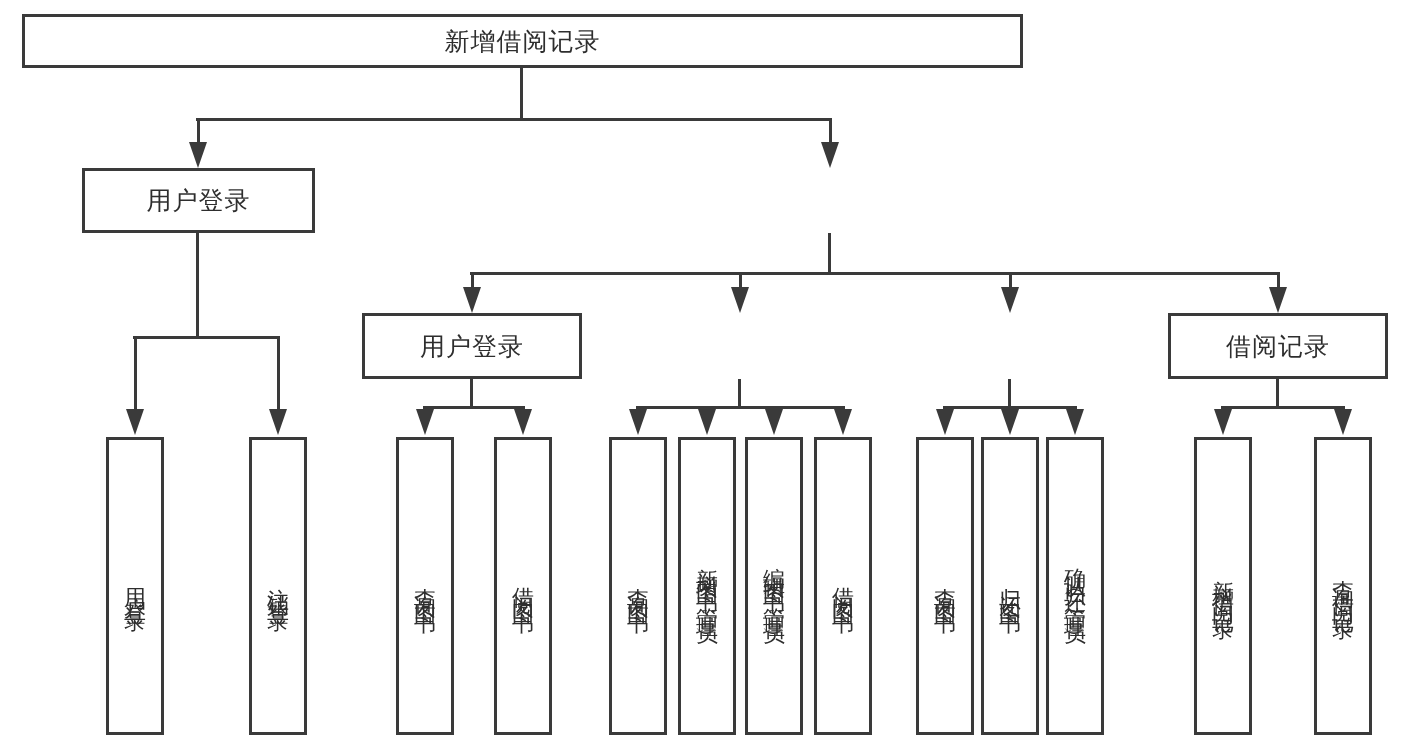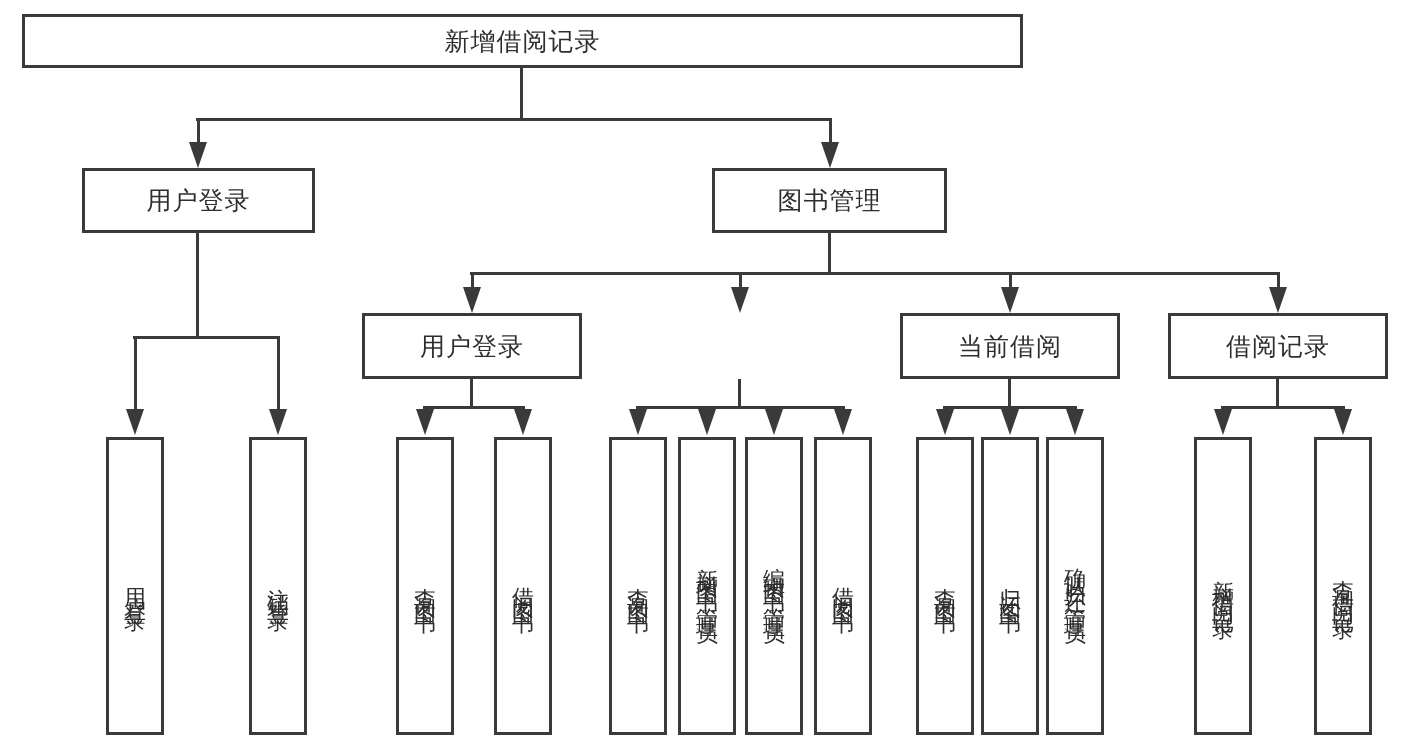--- a/index.html
+++ b/index.html
@@ -64,26 +64,24 @@
 </style>
 </head>
 <body>
 
 <div id="canvas">
 
   <div class="box" style="left:22px;top:14px;width:1001px;height:54px;">新增借阅记录</div>
 
   <div class="box" style="left:82px;top:168px;width:233px;height:65px;">用户登录</div>
 
-  <div class="box" style="left:712px;top:168px;width:235px;height:65px;">图书管理</div>
 
   <div class="box" style="left:362px;top:313px;width:220px;height:66px;">用户登录</div>
 
 
-  <div class="box" style="left:900px;top:313px;width:220px;height:66px;">当前借阅</div>
 
   <div class="box" style="left:1168px;top:313px;width:220px;height:66px;">借阅记录</div>
 
   <div class="vbox" style="left:106px;">
     <span class="vtext">用户登录</span>
   </div>
   <div class="vbox" style="left:249px;">
     <span class="vtext">注销登录</span>
   </div>
 

